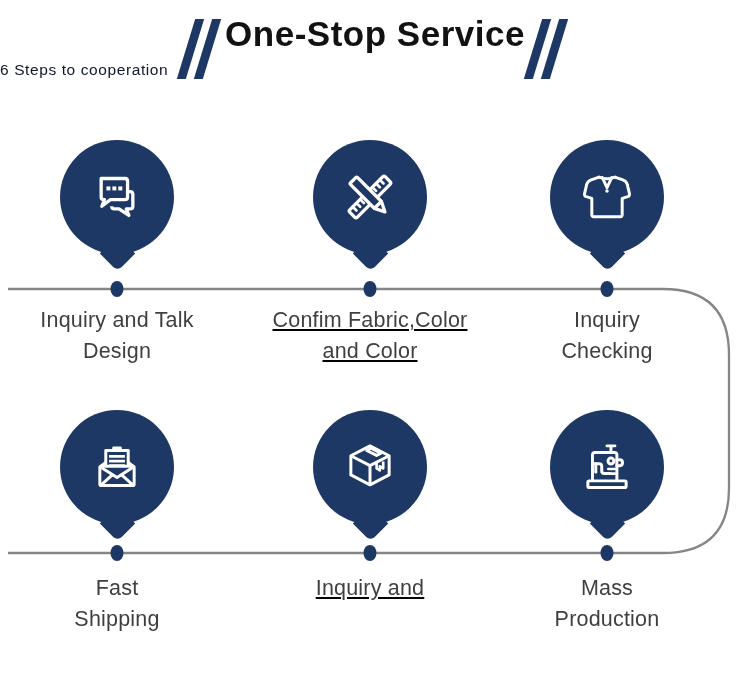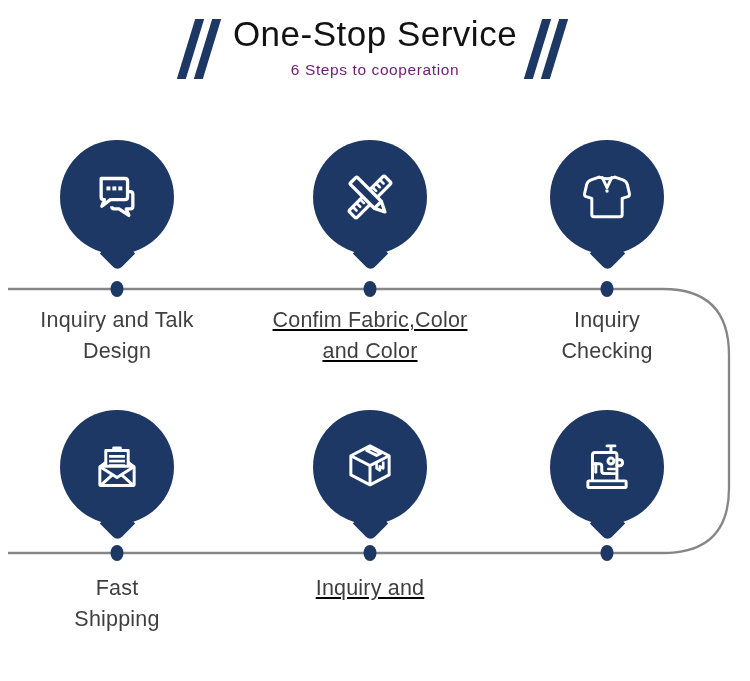--- a/index.html
+++ b/index.html
@@ -3,25 +3,25 @@
 <meta charset="utf-8">
 <style>
   html,body { margin:0; padding:0; background:#ffffff; }
   .canvas {
     position:relative; width:750px; height:681px; background:#ffffff;
     font-family:"Liberation Sans","DejaVu Sans",sans-serif; overflow:hidden;
   }
   
   .title {
     position:absolute; top:14px; left:0; right:0; text-align:center;
-    font-size:35px; font-weight:400; color:#121212; letter-spacing:.5px;
+    font-size:35px; font-weight:700; color:#121212; letter-spacing:.5px;
   }
   .subtitle {
-    position:absolute; top:61px; left:0; right:0; text-align:center;
-    font-size:15.5px; color:#701a75; letter-spacing:.6px;
+    position:absolute; top:61px; left:0; right:0; 
+    font-size:15.5px; color:#0f172a; letter-spacing:.6px;
   }
   .slash-group { position:absolute; top:19px; display:flex; gap:8px; }
   .slash-group.left  { left:186px; }
   .slash-group.right { left:533px; }
   .slash { width:9px; height:60px; background:#1d3864; transform:skewX(-17deg); }
   
   .connector { position:absolute; top:0; left:0; }
   
   .step { position:absolute; width:260px; }
   .step.row1 { top:140px; }
@@ -192,15 +192,19 @@
             <path d="M65 39 H69 Q73.5 39 73.5 43.5 Q73.5 48 69 48 H65"></path>
             <path d="M28 45 H38 Q42 45 42 49 V56 Q42 60 46 60 H54"></path>
             <path d="M33 45 V58"></path>
             <circle cx="56" cy="41" r="4.5"></circle>
             <path d="M52 53 H62 M52 60 H62" stroke-width="4"></path>
             <rect x="21" y="71" width="58" height="10" rx="2" fill="#1d3864"></rect>
           </g>
         </svg>
       </div>
     </div>
+    <div class="label">
+      <div>Mass</div>
+      <div>Production</div>
+    </div>
   </div>
 
 </div>
 
 </body></html>

